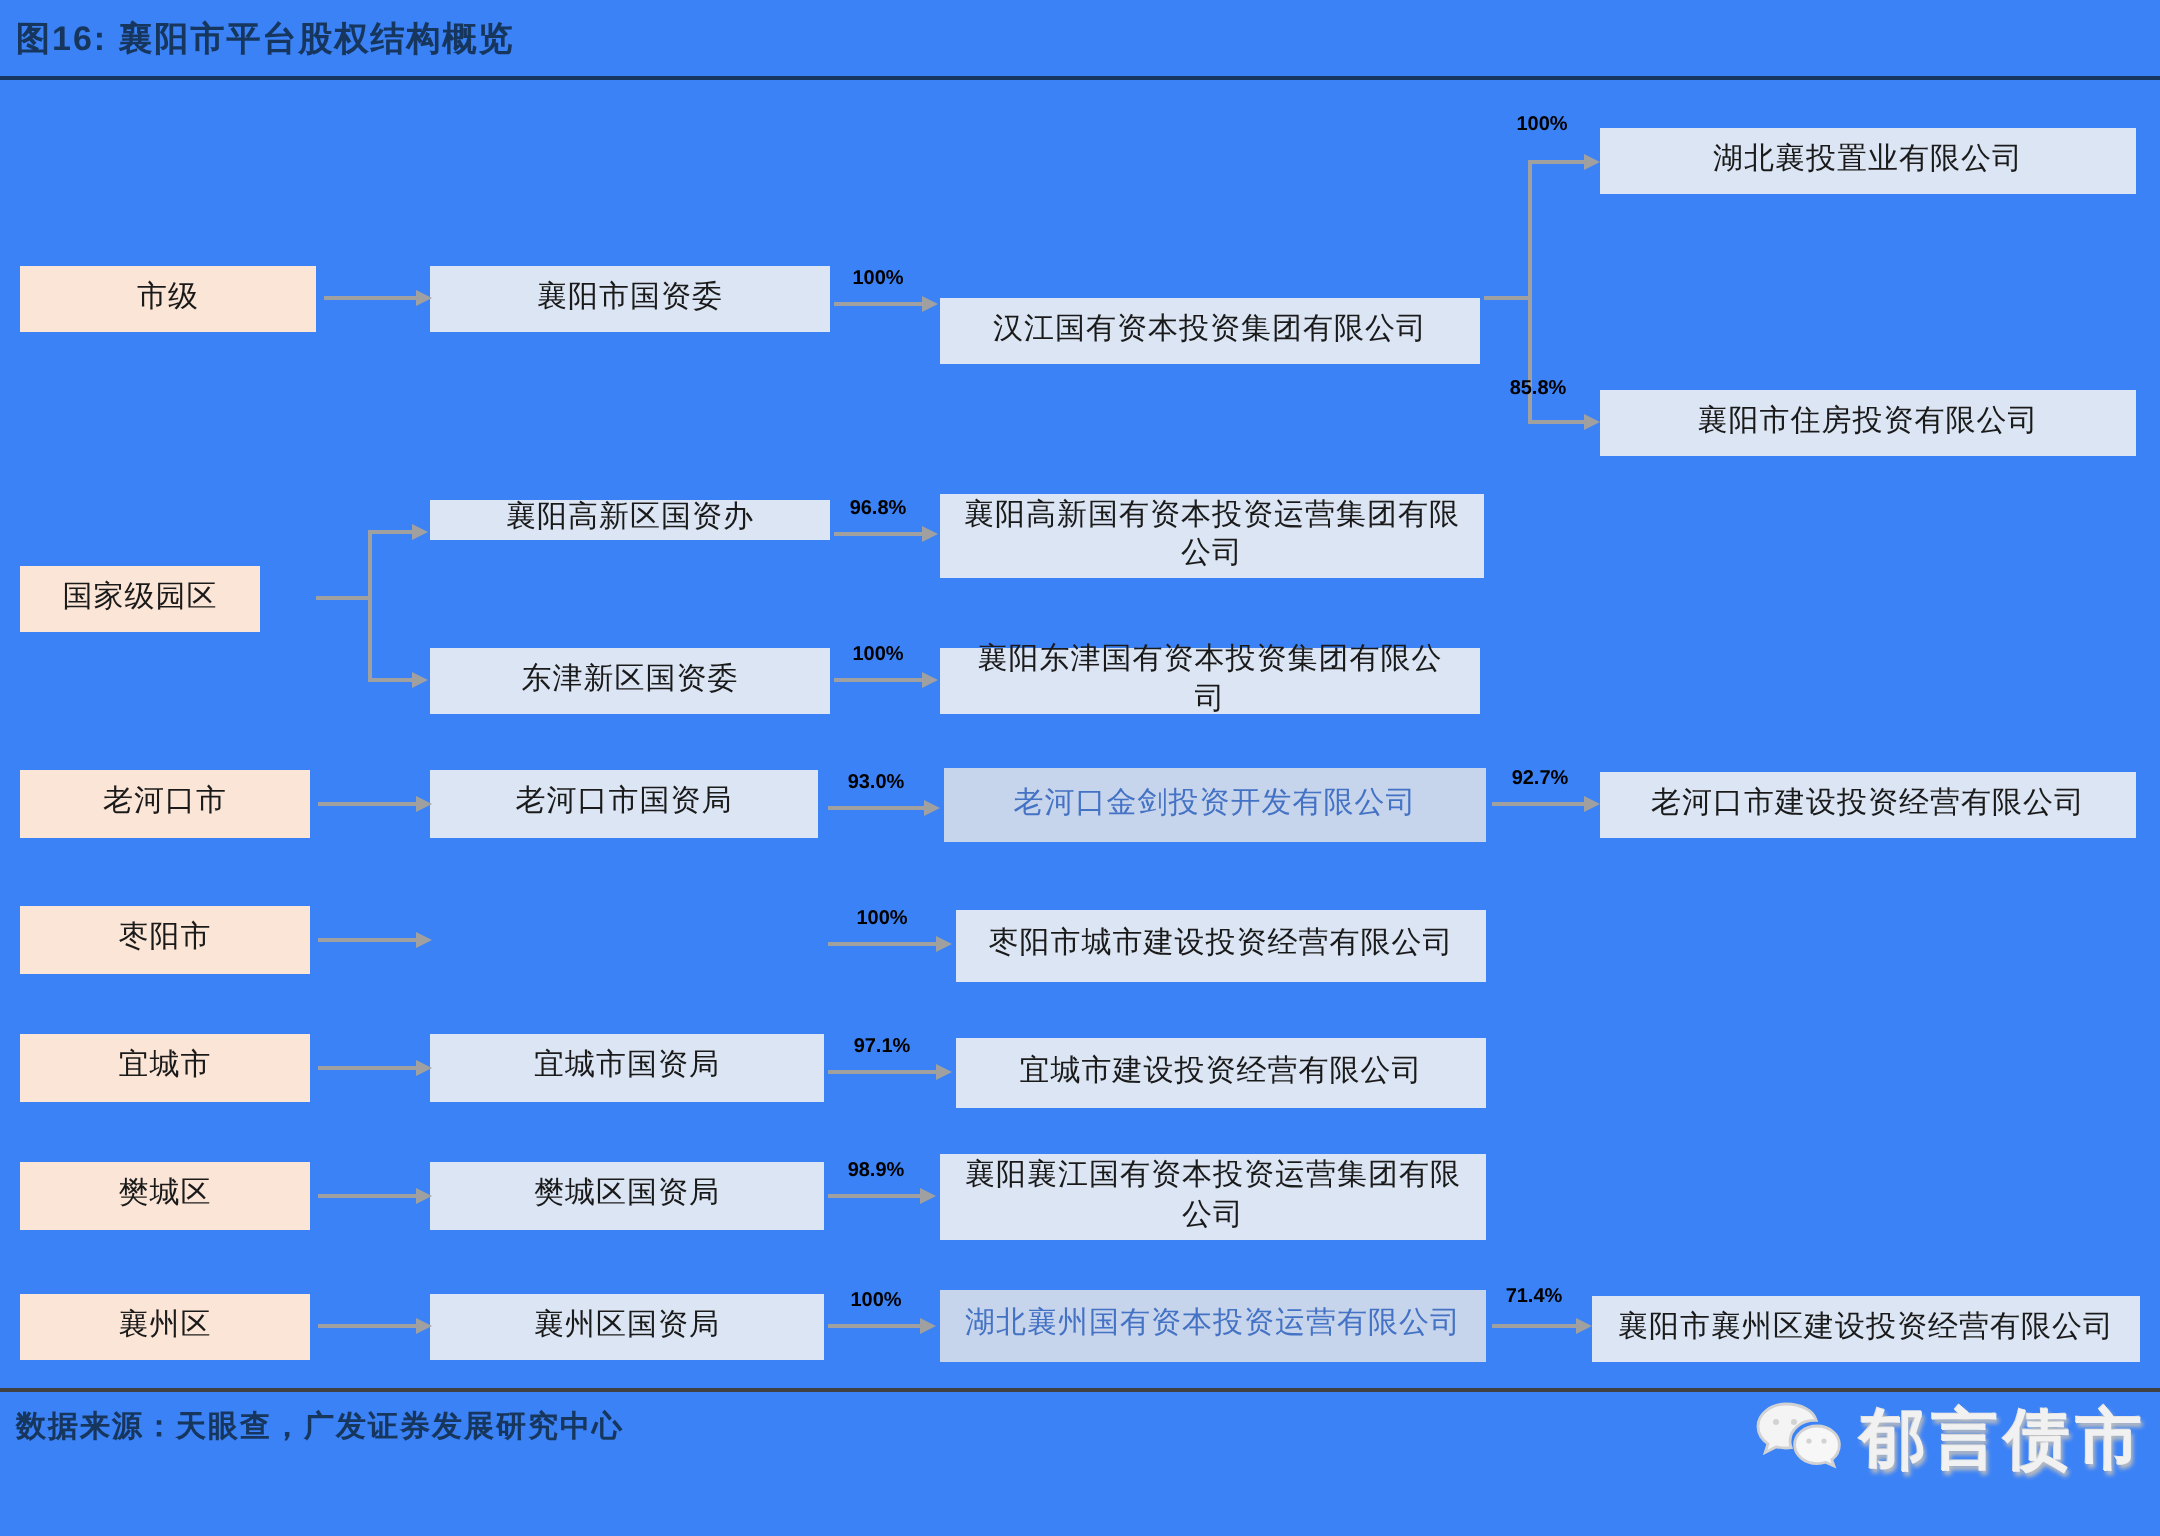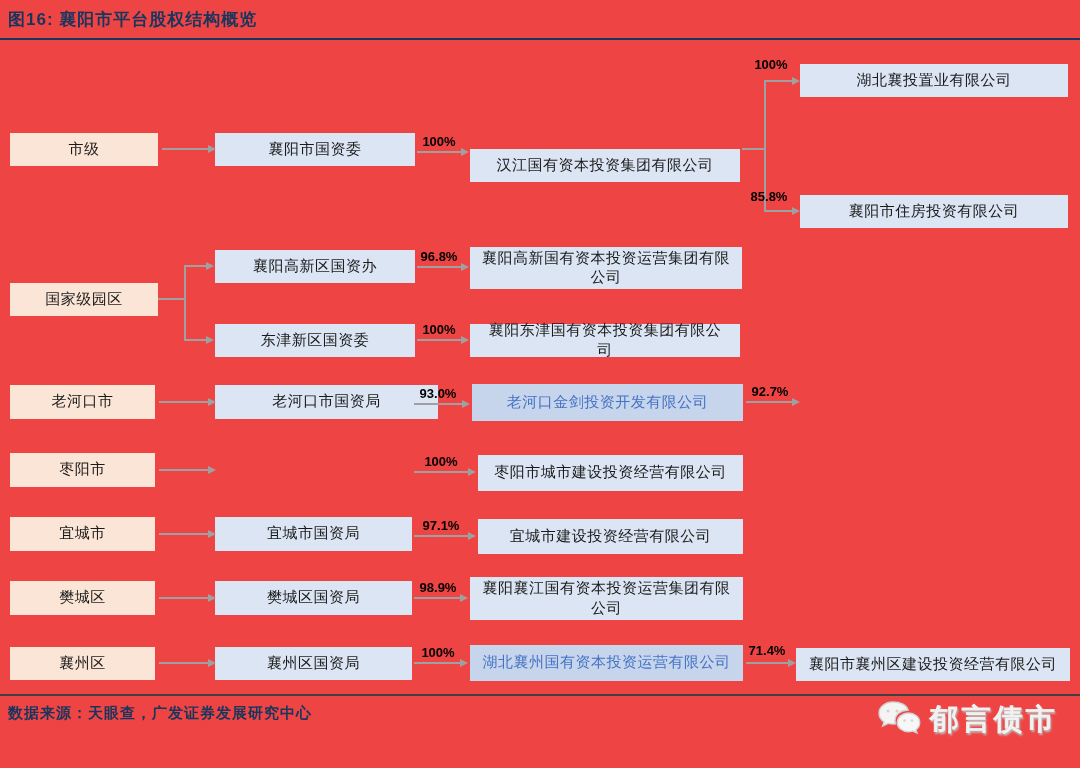--- a/index.html
+++ b/index.html
@@ -1,16 +1,16 @@
 <!DOCTYPE html>
 <html><head>
 <meta charset="utf-8">
 <style>
   html,body{margin:0;padding:0;background:#fff;}
-  .canvas{position:relative;width:1080px;height:768px;background:#ef4444;overflow:hidden;
+  .canvas{position:relative;width:1080px;height:768px;background:#3b82f6;overflow:hidden;
           font-family:"Liberation Serif",serif;}
   .title{position:absolute;left:8px;top:8px;font-family:"Liberation Sans",sans-serif;
          font-weight:bold;font-size:17px;color:#17365D;letter-spacing:1px;}
   .title-rule{position:absolute;left:0;top:38px;width:1080px;height:2px;background:#17365D;}
   .footer-rule{position:absolute;left:0;top:694px;width:1080px;height:2px;background:#404040;}
   .source{position:absolute;left:8px;top:704px;font-weight:bold;font-size:15px;color:#17365D;letter-spacing:1px;}
 
   .box{position:absolute;display:flex;align-items:center;justify-content:center;
        text-align:center;font-size:15px;line-height:1.3;color:#1a1a1a;
        padding:2px 12px;box-sizing:border-box;letter-spacing:0.5px;}
@@ -19,62 +19,63 @@
   .blue-dark{background:#C7D5EC;}
   .linktext{color:#4472C4;}
 
   .hline{position:absolute;height:2px;background:#A0A0A0;}
   .vline{position:absolute;width:2px;background:#A0A0A0;}
   .arrow{position:absolute;height:2px;background:#A0A0A0;}
   .arrow::after{content:"";position:absolute;left:100%;top:50%;transform:translateY(-50%);
                 width:0;height:0;border-left:8px solid #A0A0A0;
                 border-top:4.5px solid transparent;border-bottom:4.5px solid transparent;}
   .pct{position:absolute;width:54px;text-align:center;font-family:"Liberation Sans",sans-serif;
-       font-weight:bold;font-size:13px;color:#000;}
+       font-weight:bold;font-size:10px;color:#000;}
 
   .watermark{position:absolute;left:876px;top:698px;display:flex;align-items:center;
              color:#efefef;}
-  .wm-text{font-size:29px;font-weight:bold;letter-spacing:3px;color:#f1f1f1;
+  .wm-text{font-size:33px;font-weight:bold;letter-spacing:3px;color:#f1f1f1;
            text-shadow:1px 2px 2px #bdbdbd, -0.5px -0.5px 0 #e6e6e6;}
 </style>
 </head>
 <body>
 
 <div class="canvas">
 
   <div class="title">图16:  襄阳市平台股权结构概览</div>
   <div class="title-rule"></div>
 
   <div class="box peach" style="left:10px;top:133px;width:148px;height:33px;">市级</div>
-  <div class="box peach" style="left:10px;top:283px;width:148px;height:33px;">国家级园区</div>
+  <div class="box peach" style="left:10px;top:283px;width:120px;height:33px;">国家级园区</div>
   <div class="box peach" style="left:10px;top:385px;width:145px;height:34px;">老河口市</div>
   <div class="box peach" style="left:10px;top:453px;width:145px;height:34px;">枣阳市</div>
   <div class="box peach" style="left:10px;top:517px;width:145px;height:34px;">宜城市</div>
   <div class="box peach" style="left:10px;top:581px;width:145px;height:34px;">樊城区</div>
   <div class="box peach" style="left:10px;top:647px;width:145px;height:33px;">襄州区</div>
 
   <div class="box blue" style="left:215px;top:133px;width:200px;height:33px;">襄阳市国资委</div>
-  <div class="box blue" style="left:215px;top:250px;width:200px;height:33px;text-align:right;">襄阳高新区国资办</div>
+  <div class="box blue" style="left:215px;top:250px;width:200px;height:20px;text-align:right;">襄阳高新区国资办</div>
   <div class="box blue" style="left:215px;top:324px;width:200px;height:33px;">东津新区国资委</div>
-  <div class="box blue" style="left:215px;top:385px;width:223px;height:34px;">老河口市国资局</div>
+  <div class="box blue" style="left:215px;top:385px;width:194px;height:34px;">老河口市国资局</div>
   <div class="box blue" style="left:215px;top:517px;width:197px;height:34px;">宜城市国资局</div>
   <div class="box blue" style="left:215px;top:581px;width:197px;height:34px;">樊城区国资局</div>
   <div class="box blue" style="left:215px;top:647px;width:197px;height:33px;">襄州区国资局</div>
 
   <div class="box blue" style="left:470px;top:133px;width:270px;height:33px;margin-top:16px;">汉江国有资本投资集团有限公司</div>
   <div class="box blue" style="left:470px;top:247px;width:272px;height:42px;">襄阳高新国有资本投资运营集团有限公司</div>
   <div class="box blue" style="left:470px;top:324px;width:270px;height:33px;">襄阳东津国有资本投资集团有限公司</div>
   <div class="box blue-dark linktext" style="left:472px;top:384px;width:271px;height:37px;">老河口金剑投资开发有限公司</div>
   <div class="box blue" style="left:478px;top:455px;width:265px;height:36px;">枣阳市城市建设投资经营有限公司</div>
   <div class="box blue" style="left:478px;top:519px;width:265px;height:35px;">宜城市建设投资经营有限公司</div>
   <div class="box blue" style="left:470px;top:577px;width:273px;height:43px;">襄阳襄江国有资本投资运营集团有限公司</div>
   <div class="box blue-dark linktext" style="left:470px;top:645px;width:273px;height:36px;">湖北襄州国有资本投资运营有限公司</div>
 
   <div class="box blue" style="left:800px;top:64px;width:268px;height:33px;">湖北襄投置业有限公司</div>
   <div class="box blue" style="left:800px;top:195px;width:268px;height:33px;">襄阳市住房投资有限公司</div>
+  <div class="box blue" style="left:800px;top:386px;width:268px;height:33px;">老河口市建设投资经营有限公司</div>
   <div class="box blue" style="left:796px;top:648px;width:274px;height:33px;">襄阳市襄州区建设投资经营有限公司</div>
 
   <div class="arrow" style="left:162px;top:148px;width:46px;"></div>
   <div class="arrow" style="left:159px;top:401px;width:49px;"></div>
   <div class="arrow" style="left:159px;top:469px;width:49px;"></div>
   <div class="arrow" style="left:159px;top:533px;width:49px;"></div>
   <div class="arrow" style="left:159px;top:597px;width:49px;"></div>
   <div class="arrow" style="left:159px;top:662px;width:49px;"></div>
 
   <div class="hline" style="left:158px;top:298px;width:28px;"></div>

